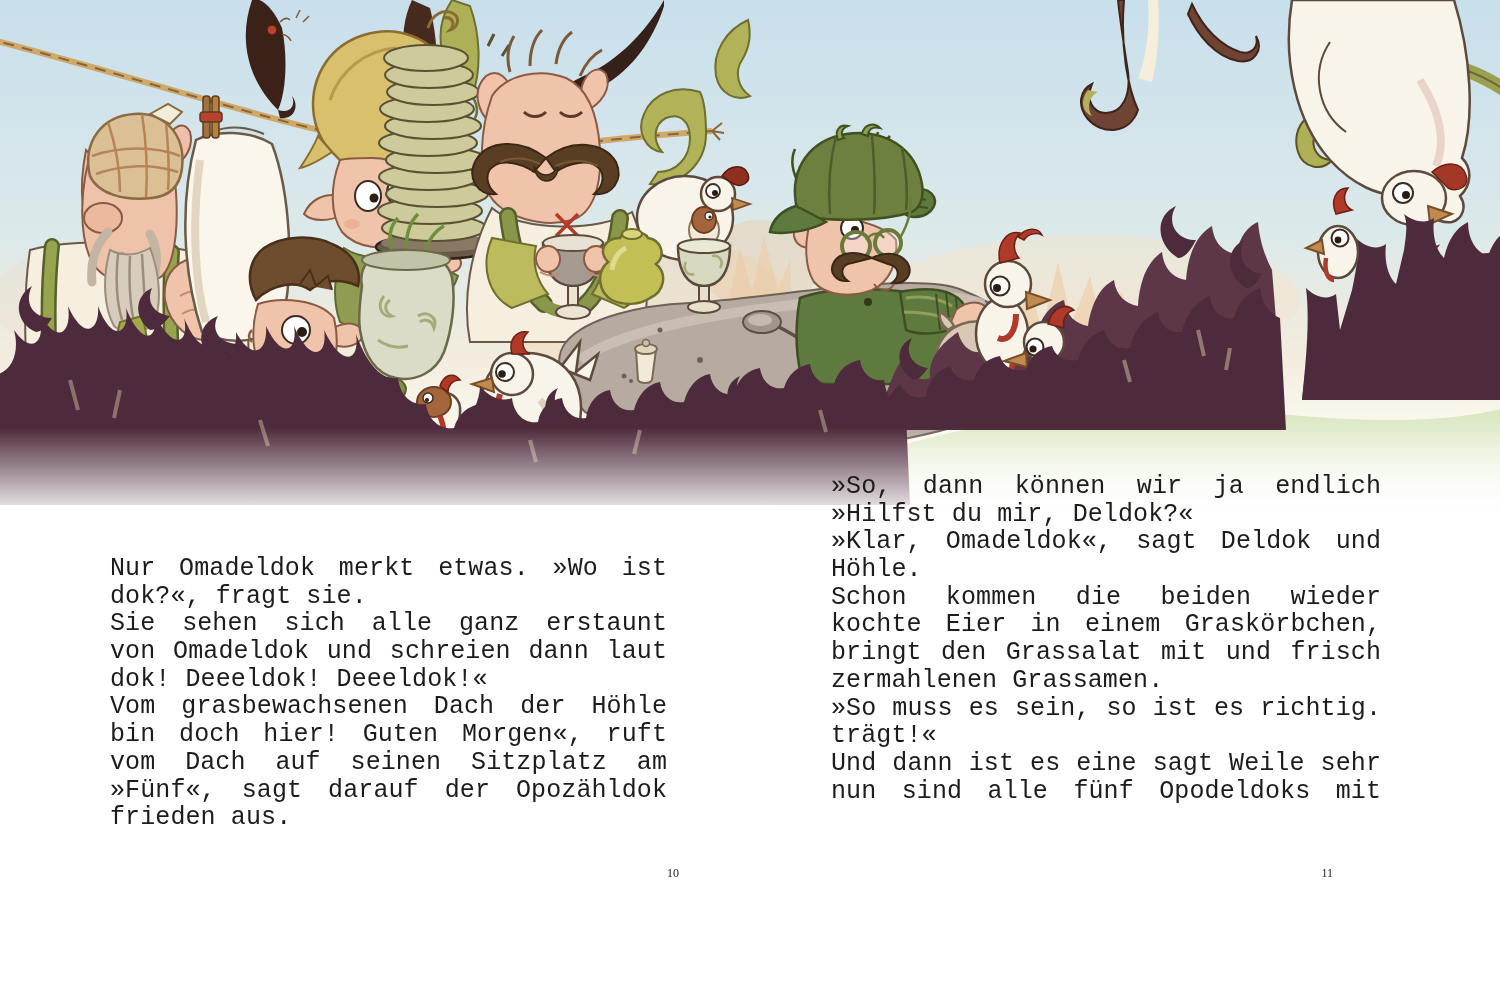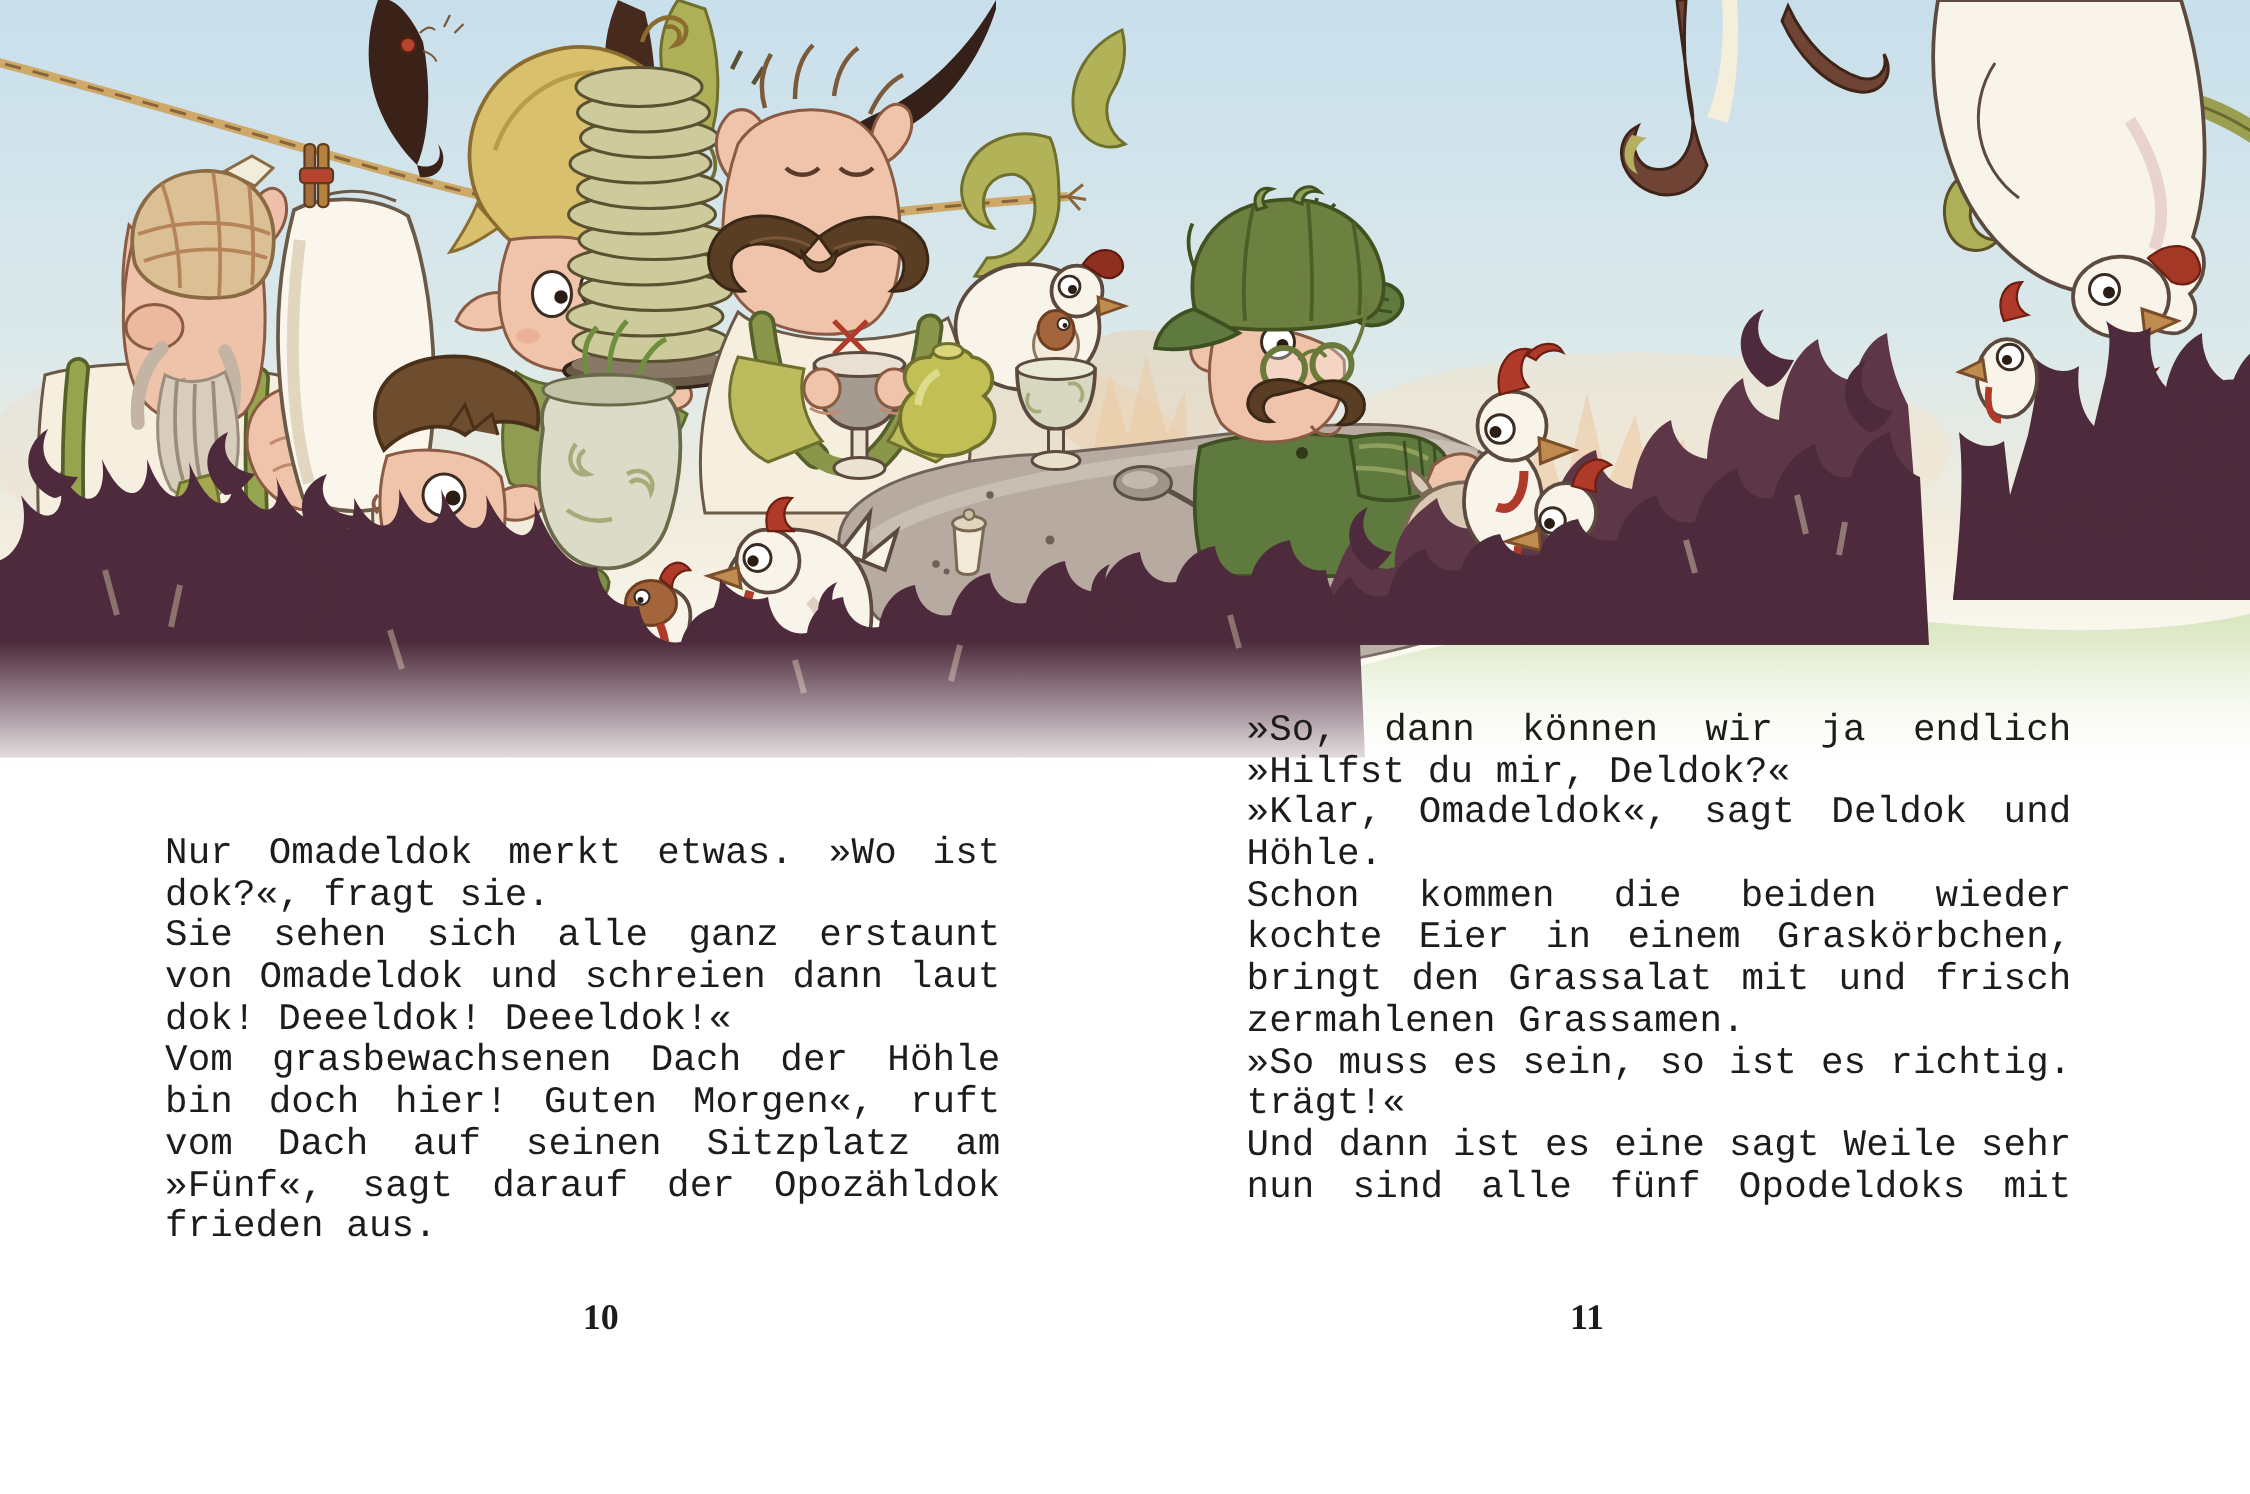--- a/index.html
+++ b/index.html
@@ -20,21 +20,21 @@
   }
   .text-col .line{
     height:27.7px;overflow:hidden;
     text-align:justify;text-align-last:left;
   }
   .text-col .line.fill{text-align-last:justify;}
   #left-text{left:110px;top:555px;width:557px;}
   #right-text{left:831px;top:473px;width:550px;}
   .pagenum{
     position:absolute;top:866px;
-    font-size:24px;font-weight:700;text-align:center;
+    font-size:12px;font-weight:400;text-align:right;
     color:var(--text-ink,#1d1c1a);
   }
   #pagenum-left{left:122px;width:557px;}
   #pagenum-right{left:783px;width:550px;}
   svg *{vector-effect:non-scaling-stroke;}
 </style>
 </head>
 <body>
 
 <div class="spread">

